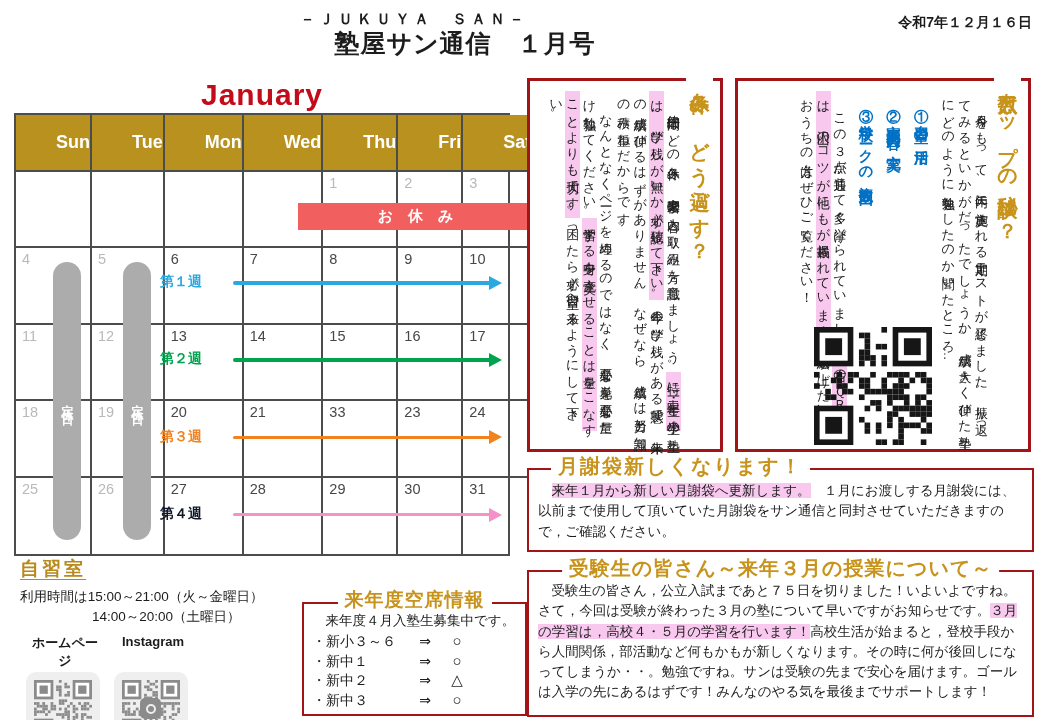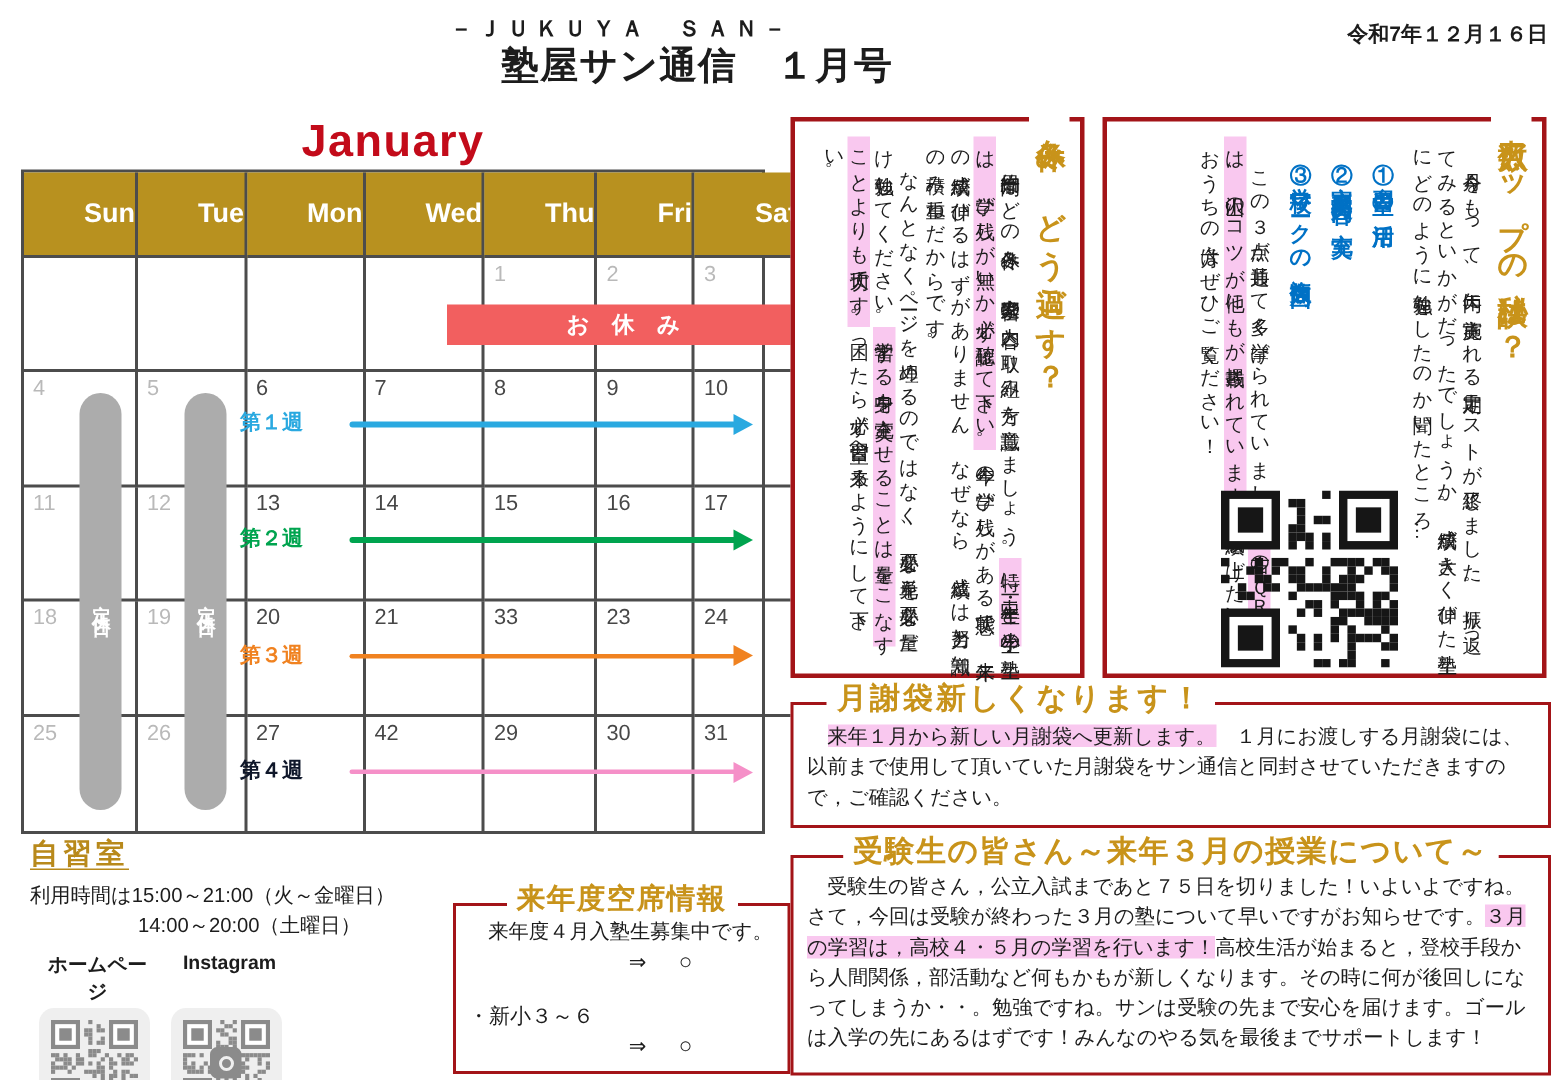--- a/index.html
+++ b/index.html
@@ -62,33 +62,33 @@
   .qr-row{display:flex;gap:14px;margin-left:6px;}
   .qr-tile{width:74px;height:74px;background:#efefef;border-radius:10px;position:relative;
       display:flex;align-items:center;justify-content:center;}
   .qr-tile svg{width:58px;height:58px;}
   .insta-glyph{position:absolute;left:50%;top:50%;width:17px;height:17px;margin:-11px 0 0 -11px;
       background:#8b8b8b;border:2.5px solid #8b8b8b;border-radius:5px;}
   .insta-glyph::after{content:'';position:absolute;inset:3.5px;border:2.5px solid #efefef;
       border-radius:50%;}
 
   
-  .hbox{position:absolute;border:2.5px solid var(--bred);background:#fff;box-sizing:border-box;}
+  .hbox{position:absolute;border:2.5px solid var(--bred);background:#fff;box-sizing:border-box;font-family:Liberation Serif, serif;}
   .htitle{position:absolute;background:#fff;color:var(--gold);font-weight:800;
       white-space:nowrap;padding:0 7px;line-height:1.1;}
   .hl{background:var(--hl);}
   .body-text{font-size:13.5px;line-height:1.5;}
   .body-text p{margin:0;}
 
   .vacancy{left:302px;top:602px;width:225px;height:114px;}
   .vacancy .htitle{top:-14px;left:50%;transform:translateX(-50%);font-size:19px;letter-spacing:1px;}
   .vacancy .content{padding:8px 8px 0 8px;}
   .vacancy .intro{font-size:13.5px;margin:0 0 2px 0;}
   .vrow{display:flex;font-size:14px;line-height:19.5px;}
-  .vlabel{width:96px;margin-top:36px;} .varrow{width:34px;text-align:center;} .vstatus{width:30px;text-align:center;font-size:15px;}
+  .vlabel{width:96px;} .varrow{width:34px;text-align:center;} .vstatus{width:30px;text-align:center;font-size:15px;}
 
   .tuition{left:527px;top:468px;width:507px;height:84px;}
   .tuition .htitle{top:-15px;left:22px;font-size:20px;letter-spacing:2px;}
   .tuition .content{padding:11px 9px 0 9px;}
 
   .exam{left:527px;top:570px;width:507px;height:147px;}
   .exam .htitle{top:-15px;left:50%;transform:translateX(-50%);font-size:20px;letter-spacing:1px;}
   .exam .content{padding:9px 9px 0 9px;}
 
   
@@ -150,21 +150,21 @@
         <div class="dc gray">18</div>
         <div class="dc gray">19</div>
         <div class="dc">20</div>
         <div class="dc">21</div>
         <div class="dc">33</div>
         <div class="dc">23</div>
         <div class="dc last">24</div>
         <div class="dc bot gray">25</div>
         <div class="dc bot gray">26</div>
         <div class="dc bot">27</div>
-        <div class="dc bot">42</div>
+        <div class="dc bot">28</div>
         <div class="dc bot">29</div>
         <div class="dc bot">30</div>
         <div class="dc last bot">31</div>
       </div>
     <div class="holiday-banner">お　休　み</div>
     <div class="closed-bar bar-sun">
       <span class="vtext">定休日</span>
     </div>
     <div class="closed-bar bar-mon">
       <span class="vtext">定休日</span>

